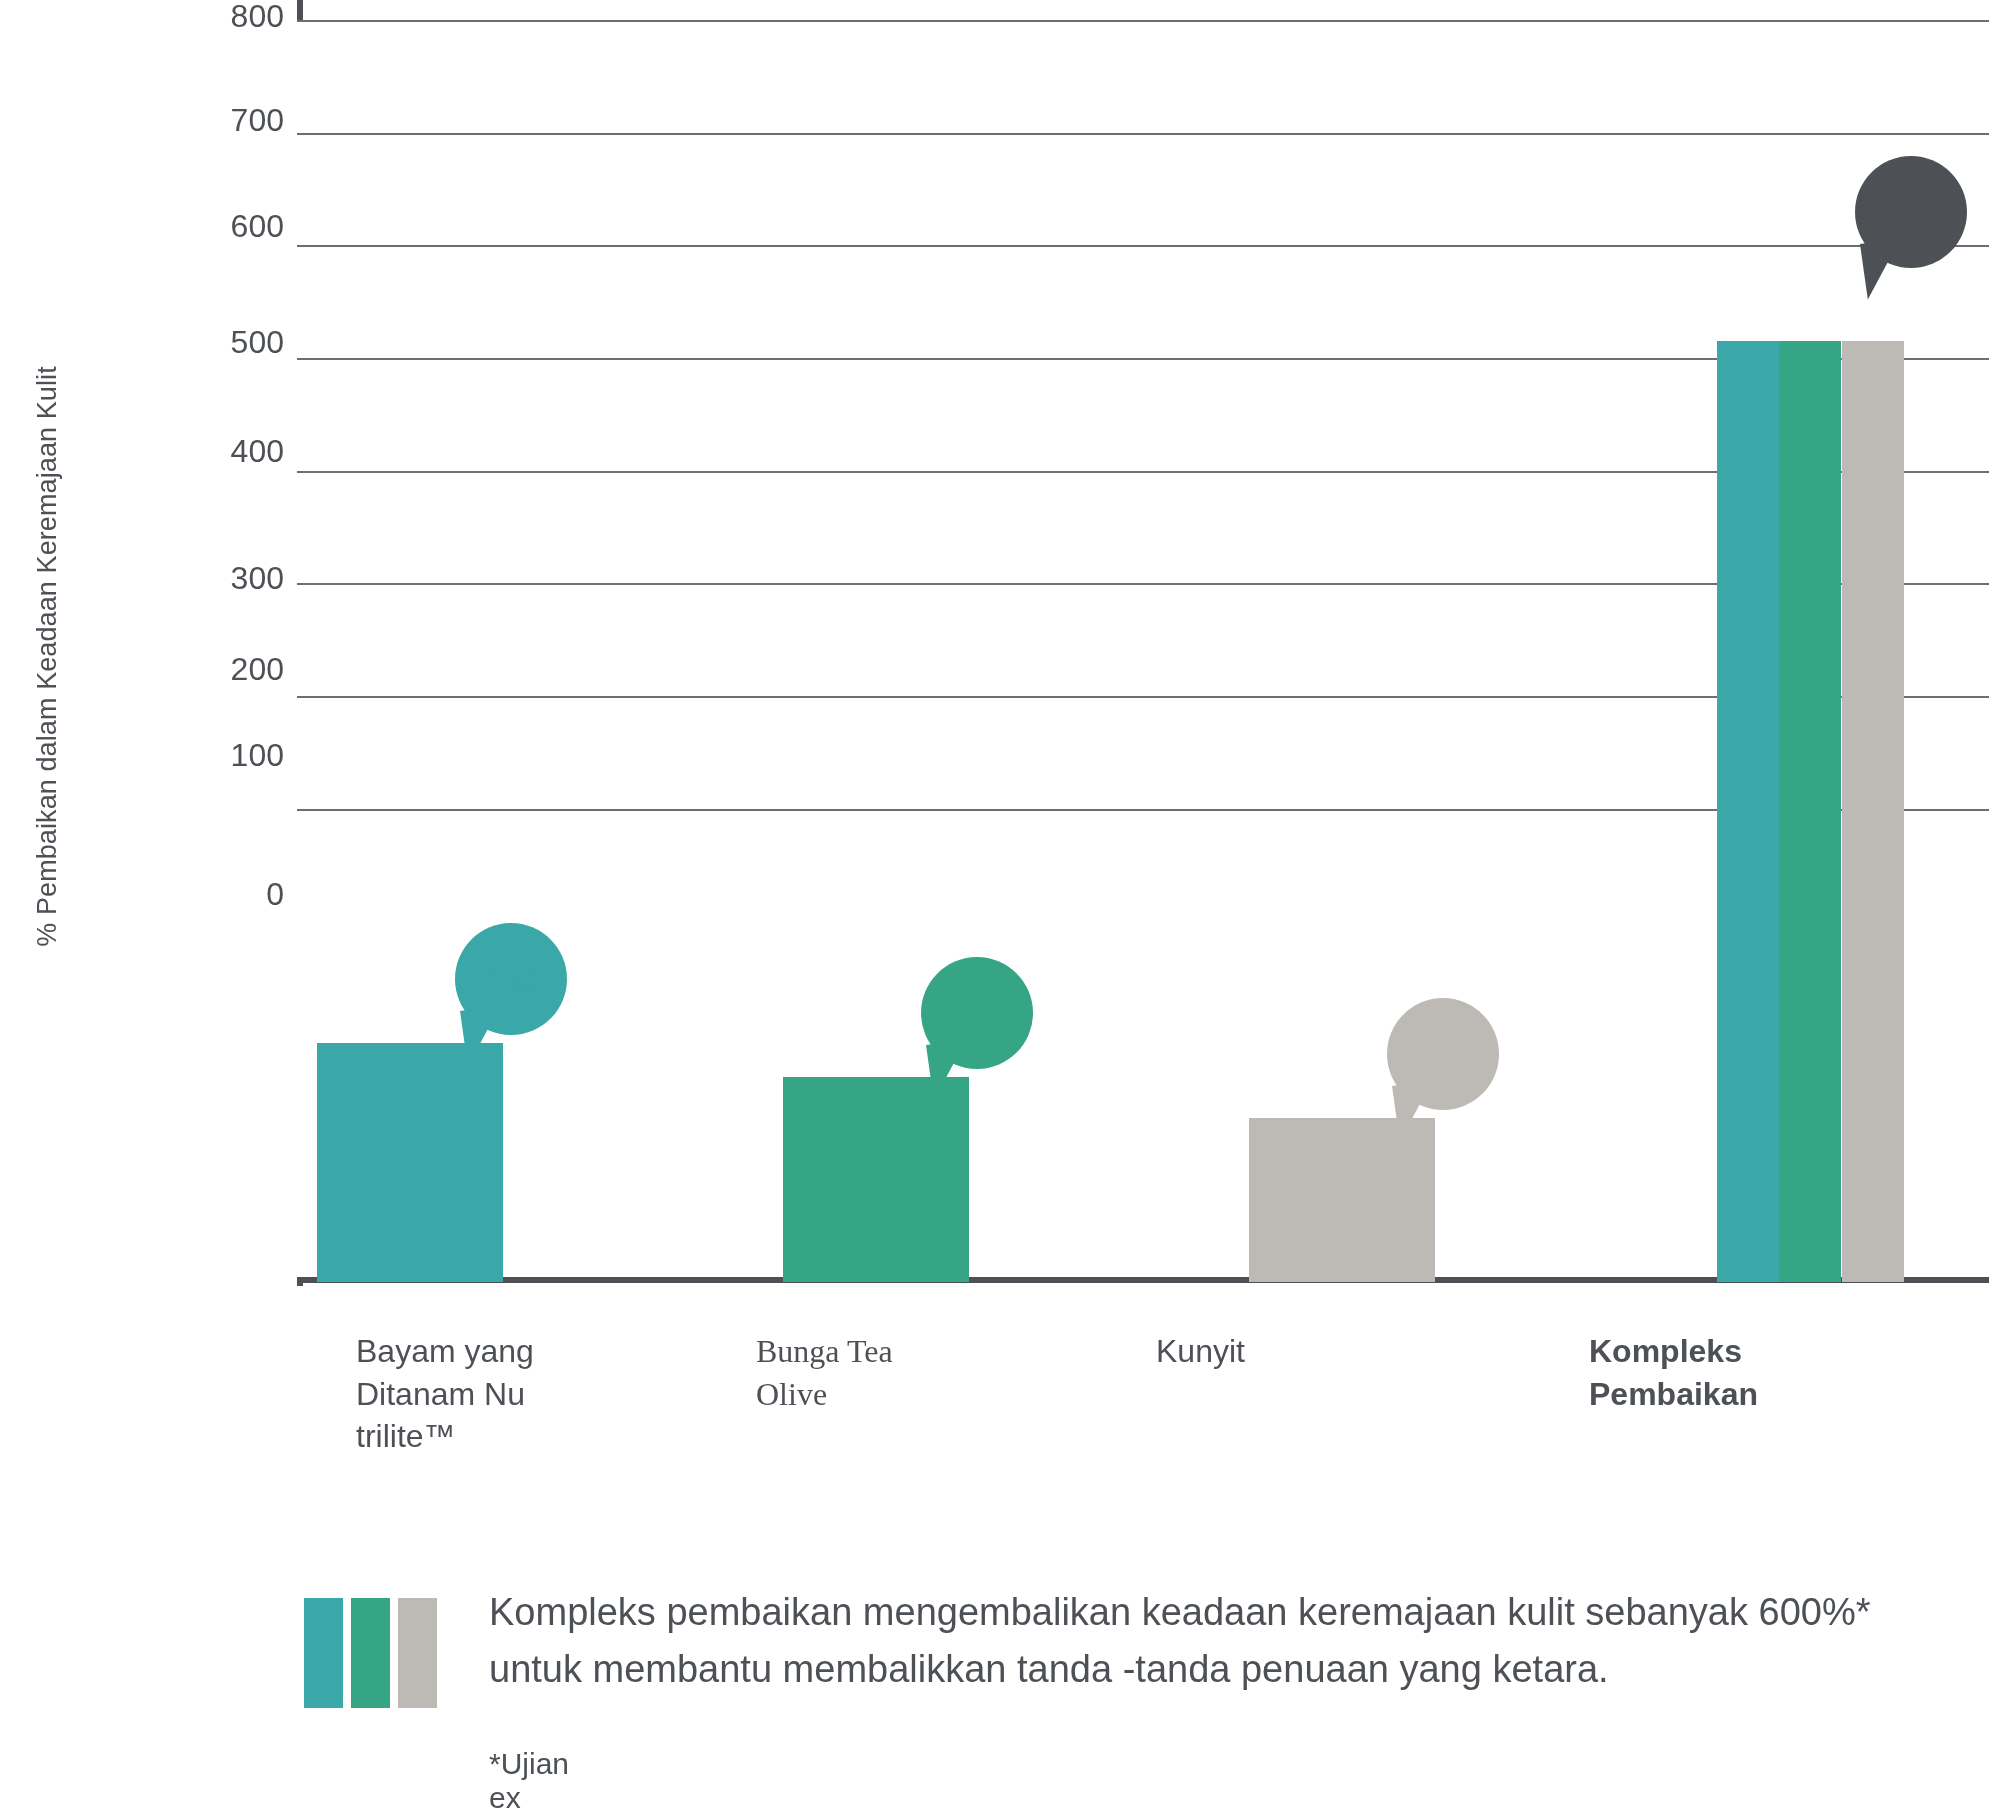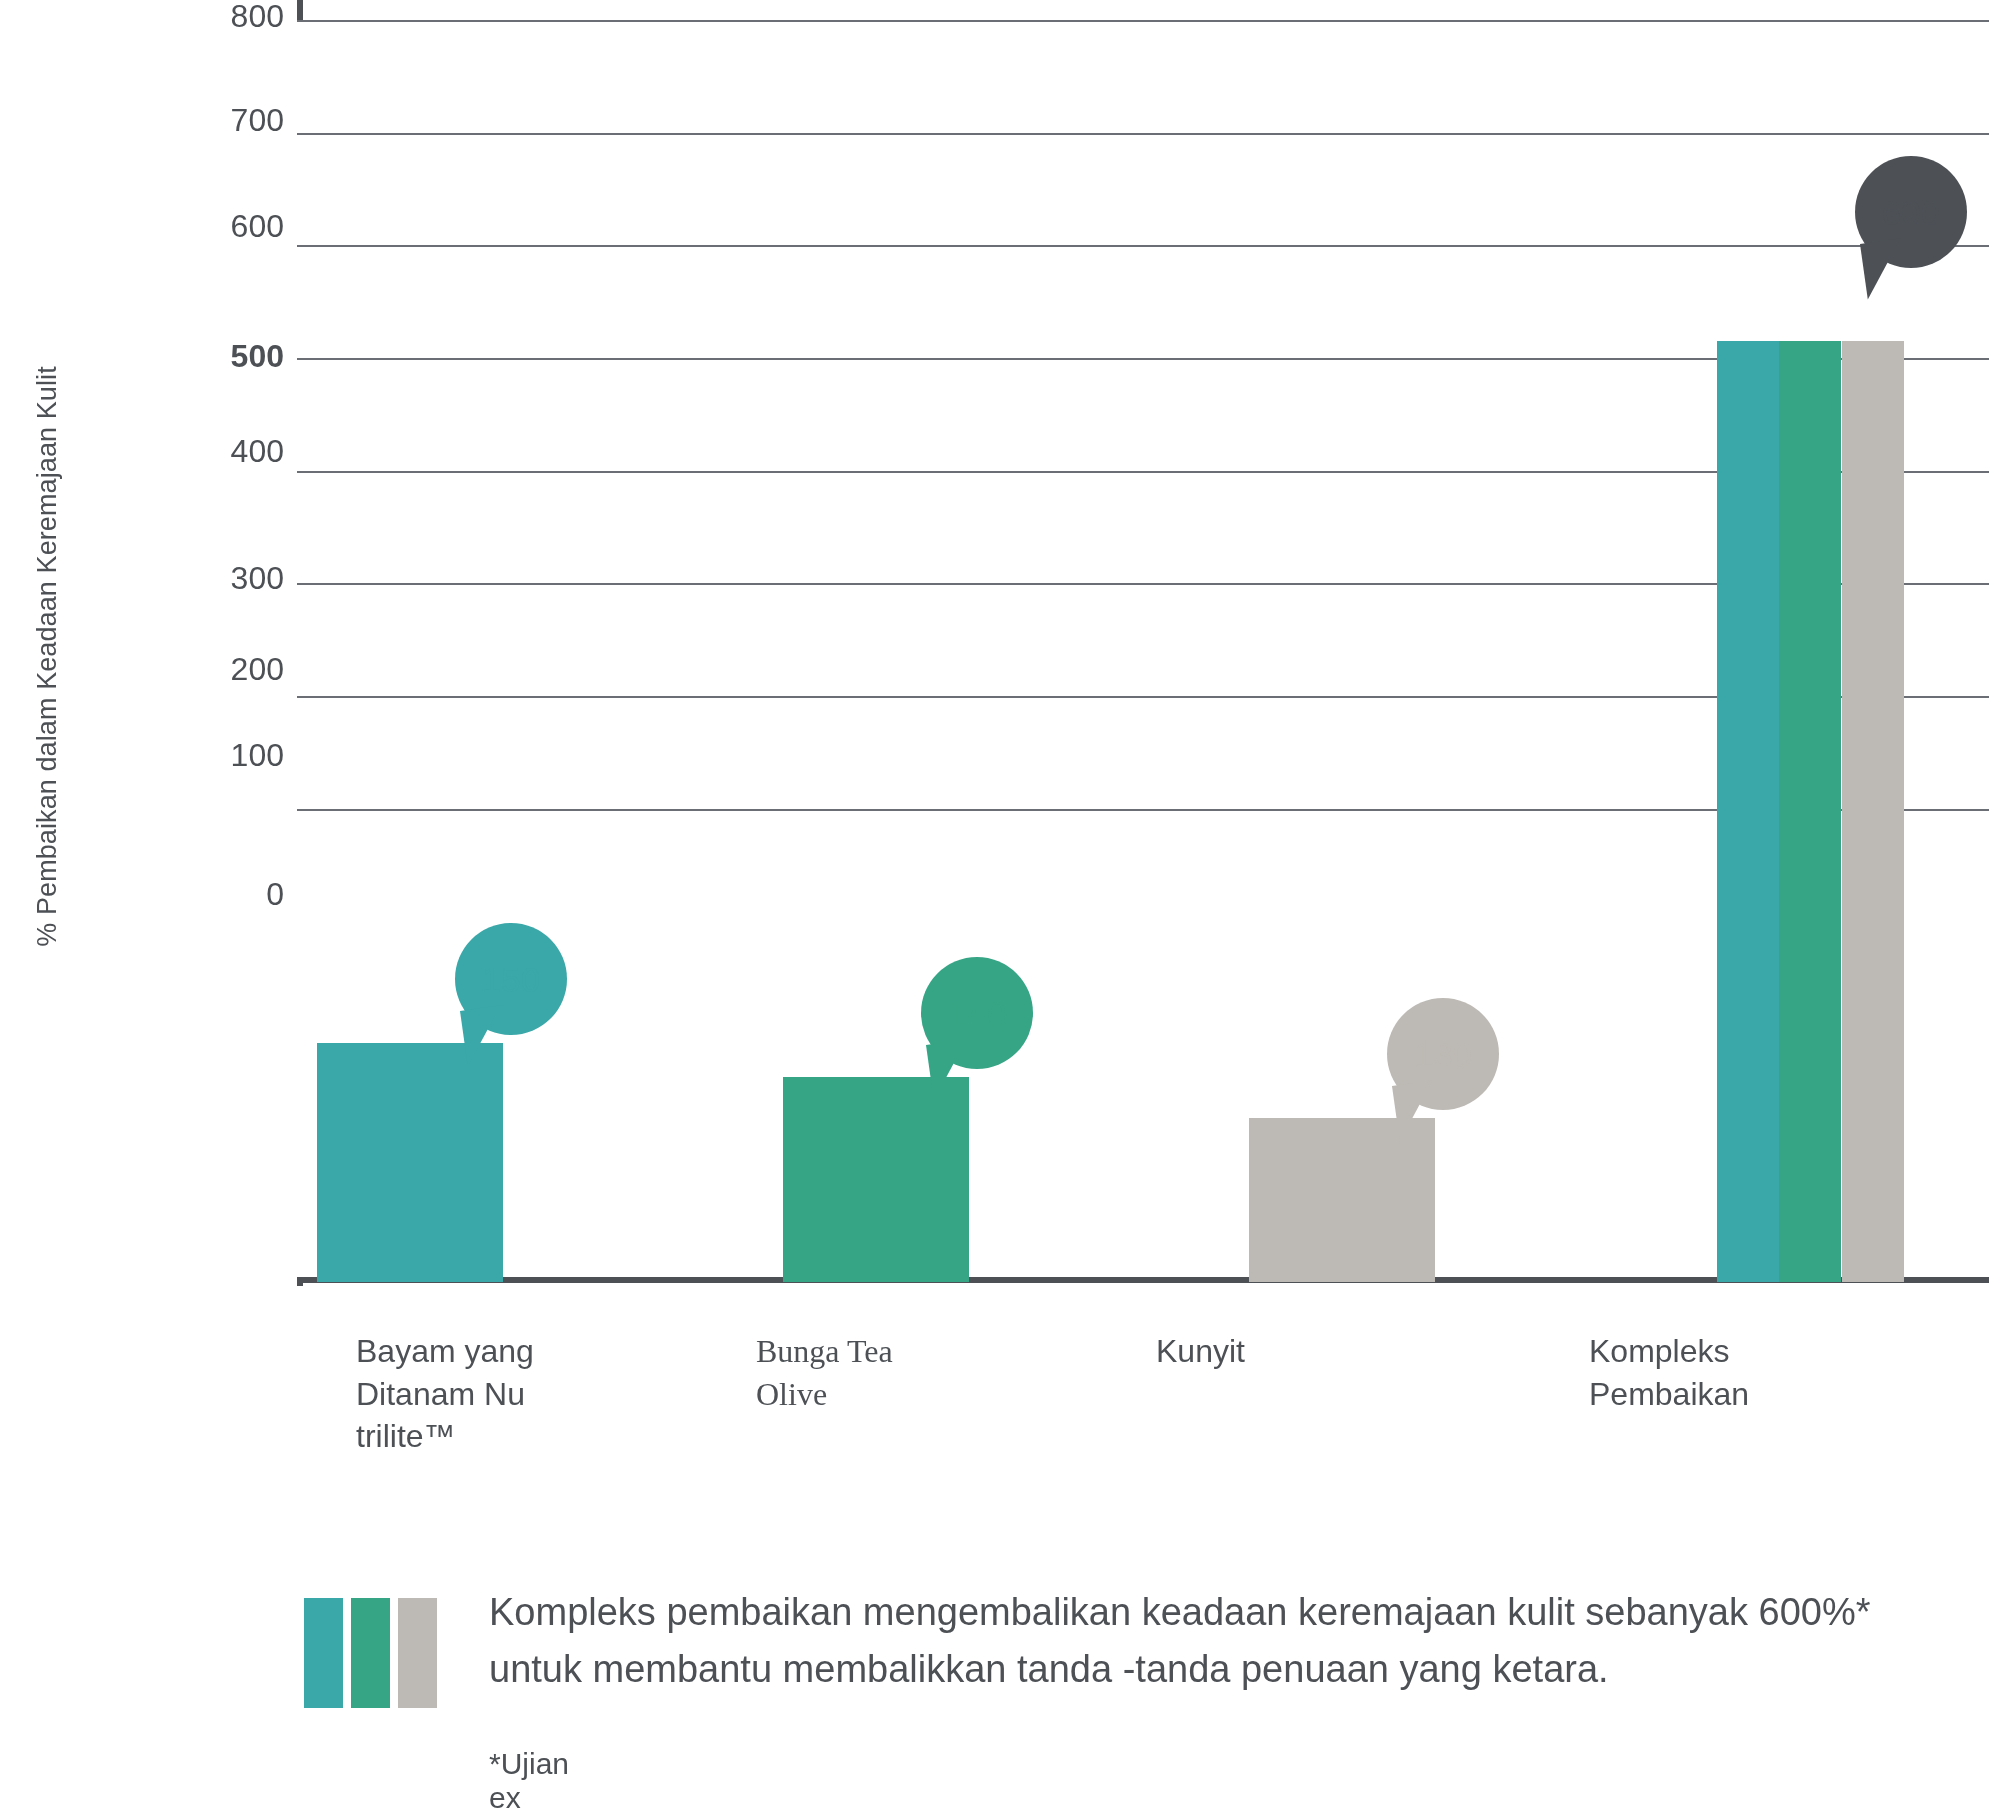--- a/index.html
+++ b/index.html
@@ -161,21 +161,21 @@
 <body>
 
 <div class="figure">
 
   <div class="ylabel">% Pembaikan dalam Keadaan Keremajaan Kulit</div>
 
   <div class="ticks-holder">
     <div class="tick-lbl" style="top:0px;">800</div>
     <div class="tick-lbl" style="top:104px;">700</div>
     <div class="tick-lbl" style="top:210px;">600</div>
-    <div class="tick-lbl" style="top:340px;font-weight:bold;">500</div>
+    <div class="tick-lbl" style="top:326px;">500</div>
     <div class="tick-lbl" style="top:435px;">400</div>
     <div class="tick-lbl" style="top:562px;">300</div>
     <div class="tick-lbl" style="top:653px;">200</div>
     <div class="tick-lbl" style="top:739px;">100</div>
     <div class="tick-lbl" style="top:878px;">0</div>
   </div>
 
   <div class="yaxis-line"></div>
 
   <div class="plot">
@@ -230,21 +230,21 @@
 
   <div class="catlabel" style="left:756px; top:1330px;font-family:Liberation Serif, serif;">
     <div>Bunga Tea</div>
     <div>Olive</div>
   </div>
 
   <div class="catlabel" style="left:1156px; top:1330px;">
     <div>Kunyit</div>
   </div>
 
-  <div class="catlabel" style="left:1589px; top:1330px;">
+  <div class="catlabel" style="left:1589px; top:1330px;font-weight:bold;">
     <div>Kompleks</div>
     <div>Pembaikan</div>
   </div>
 
   <div class="legend">
     <div class="legend-swatches">
       <div class="swatch" style="background:#3aa7a8;"></div>
       <div class="swatch" style="background:#36a585;"></div>
       <div class="swatch" style="background:#bdb9b4;"></div>
     </div>

